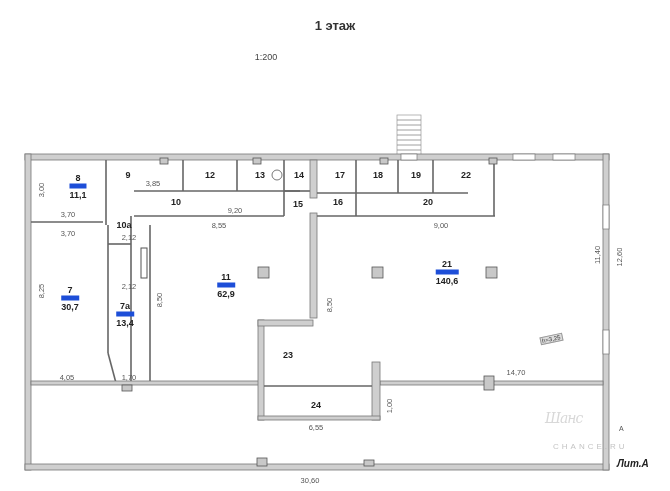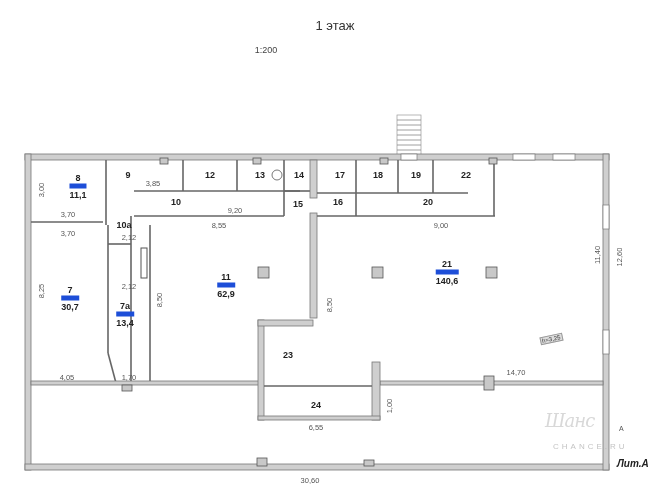--- a/index.html
+++ b/index.html
@@ -1,29 +1,29 @@
 <!DOCTYPE html>
 <html><head>
 <meta charset="utf-8">
 <style>
   html,body{margin:0;padding:0;background:#fff;}
   body{width:670px;height:491px;position:relative;overflow:hidden;font-family:"Liberation Sans",sans-serif;color:#222;}
-  .title{position:absolute;left:0;width:670px;top:18px;text-align:center;font-size:13px;font-weight:normal;color:#333;}
-  .scale{position:absolute;left:0;width:532px;top:45px;text-align:center;font-size:9px;color:#444;}
+  .title{position:absolute;left:0;width:670px;top:18px;text-align:center;font-size:13px;font-weight:bold;color:#333;}
+  .scale{position:absolute;left:0;width:532px;top:52px;text-align:center;font-size:9px;color:#444;}
   svg{position:absolute;left:0;top:0;}
   .wall{fill:#cfcfcf;stroke:#777;stroke-width:0.8;}
   .thin{fill:none;stroke:#666;stroke-width:1.6;}
   .line{fill:none;stroke:#888;stroke-width:0.8;}
   .col{fill:#c8c8c8;stroke:#555;stroke-width:0.8;}
   .rl{position:absolute;font-size:9px;font-weight:bold;color:#222;text-align:center;transform:translate(-50%,-50%);white-space:nowrap;}
   .area{display:block;border-top:5px solid #1d4ed8;margin-top:1px;padding-top:1px;}
   .dim{position:absolute;font-size:7.5px;color:#555;transform:translate(-50%,-50%);white-space:nowrap;}
   .vdim{transform:translate(-50%,-50%) rotate(-90deg);}
   .lit{position:absolute;left:617px;top:458px;font-size:10px;font-style:italic;font-weight:bold;color:#222;}
-  .wm{position:absolute;left:545px;top:410px;font-size:18px;font-style:italic;color:rgba(190,190,190,0.6);font-family:"DejaVu Serif",serif;letter-spacing:-1px;}
+  .wm{position:absolute;left:545px;top:410px;font-size:14px;font-style:italic;color:rgba(190,190,190,0.6);font-family:"DejaVu Serif",serif;letter-spacing:-1px;}
   .wm2{position:absolute;left:553px;top:442px;font-size:8px;color:rgba(170,170,170,0.7);letter-spacing:3px;}
   .ht{position:absolute;left:540px;top:335px;font-size:6px;background:#ddd;border:1px solid #999;padding:0 1px;transform:rotate(-12deg);color:#333;}
   .arrowA{position:absolute;left:619px;top:425px;font-size:7px;color:#555;}
 </style>
 </head>
 <body>
 
 <div class="title">1 этаж</div>
 <div class="scale">1:200</div>
 

